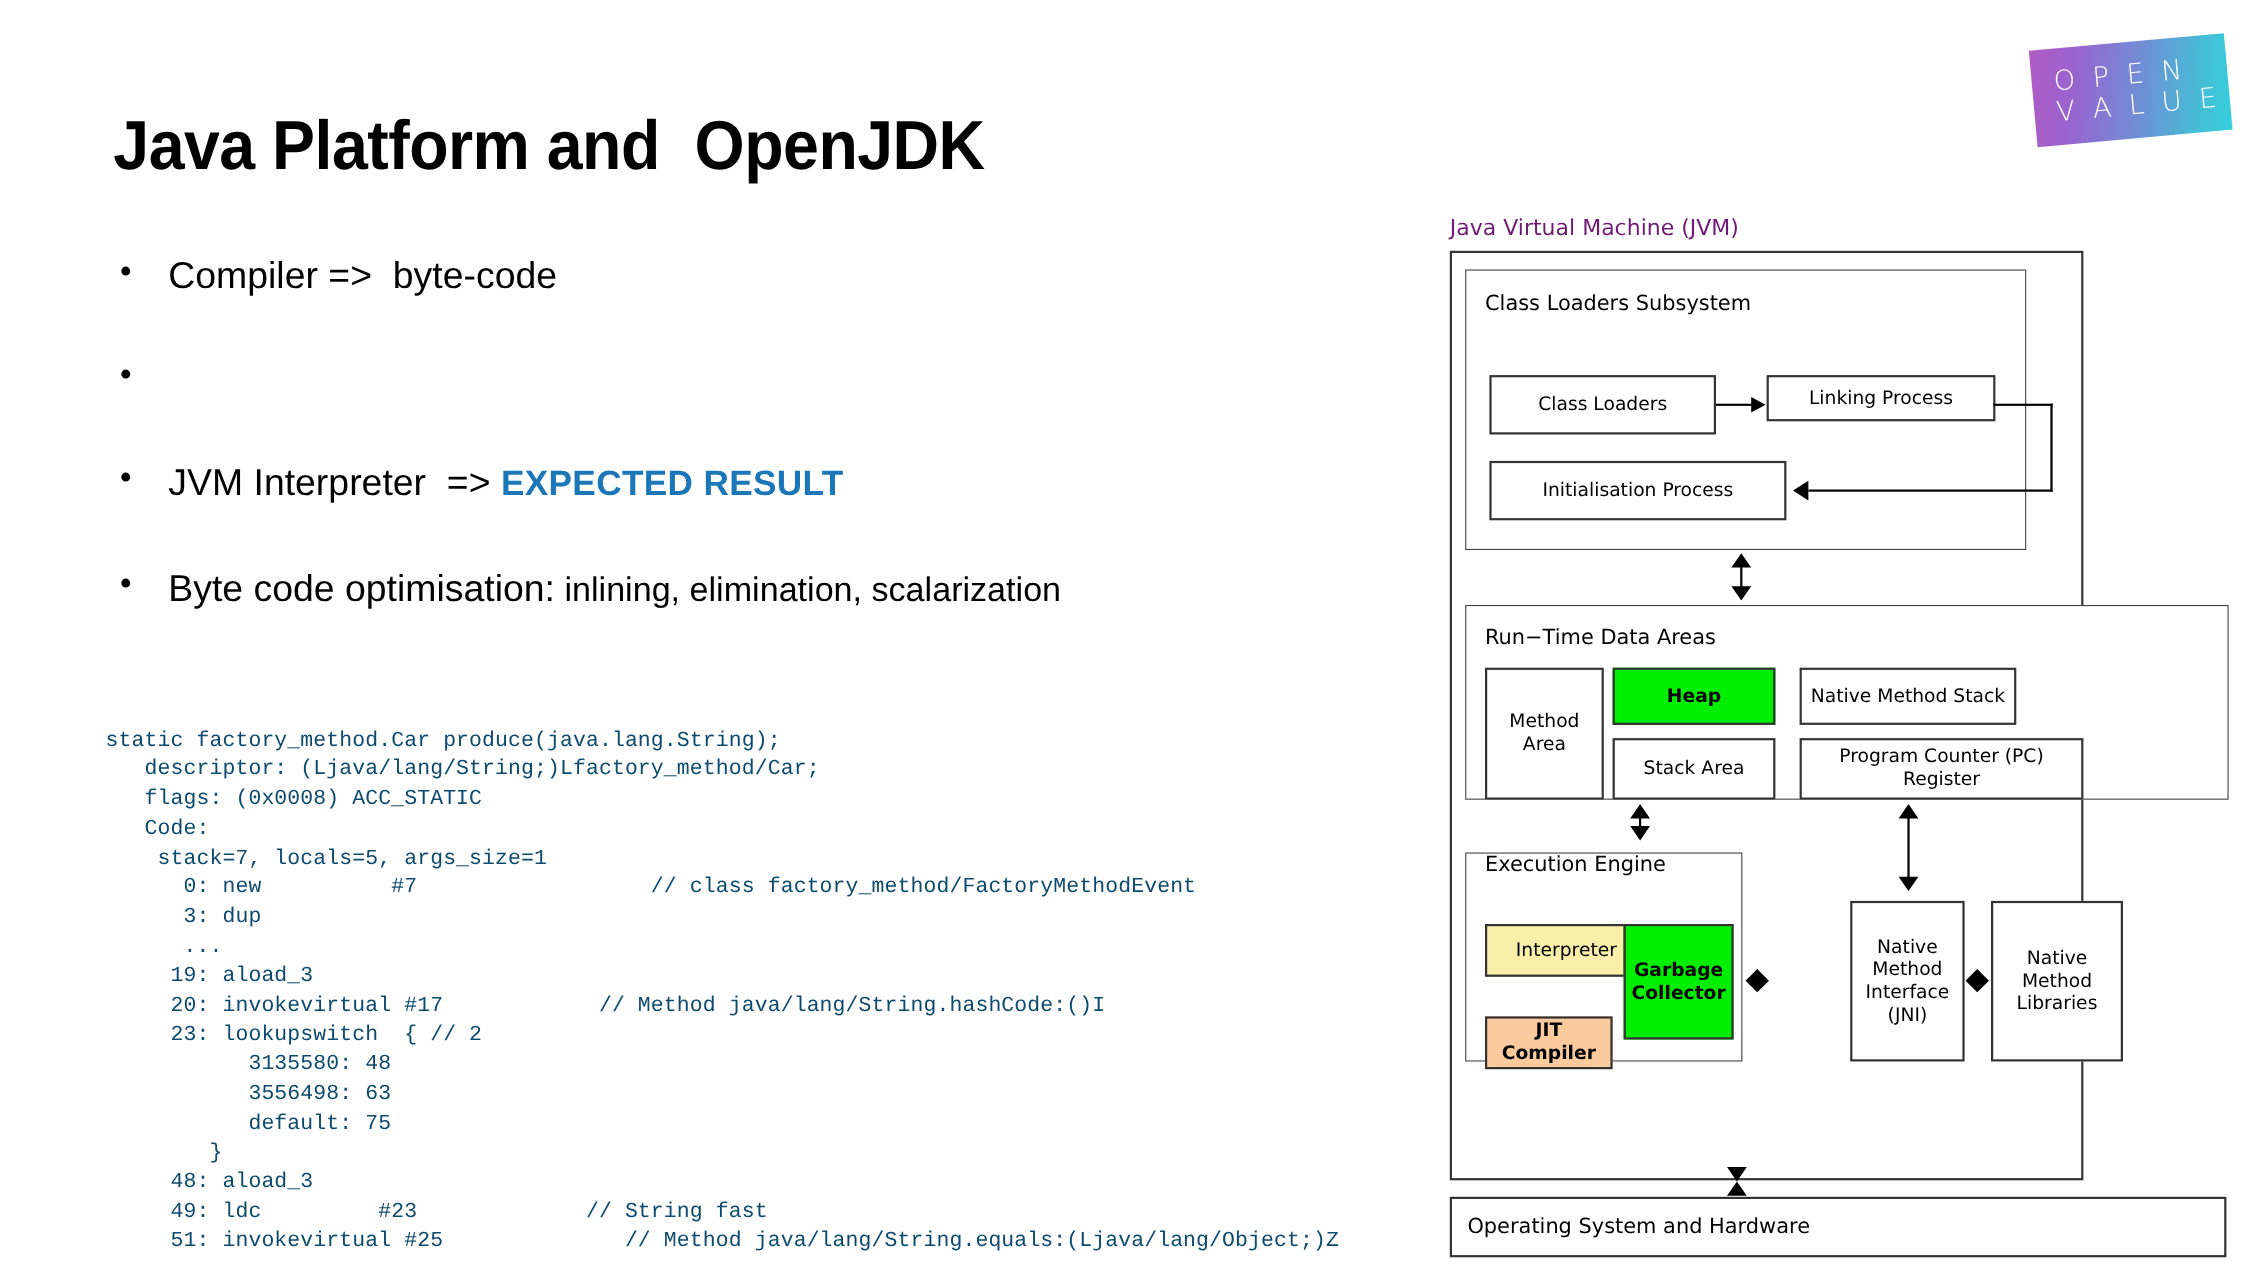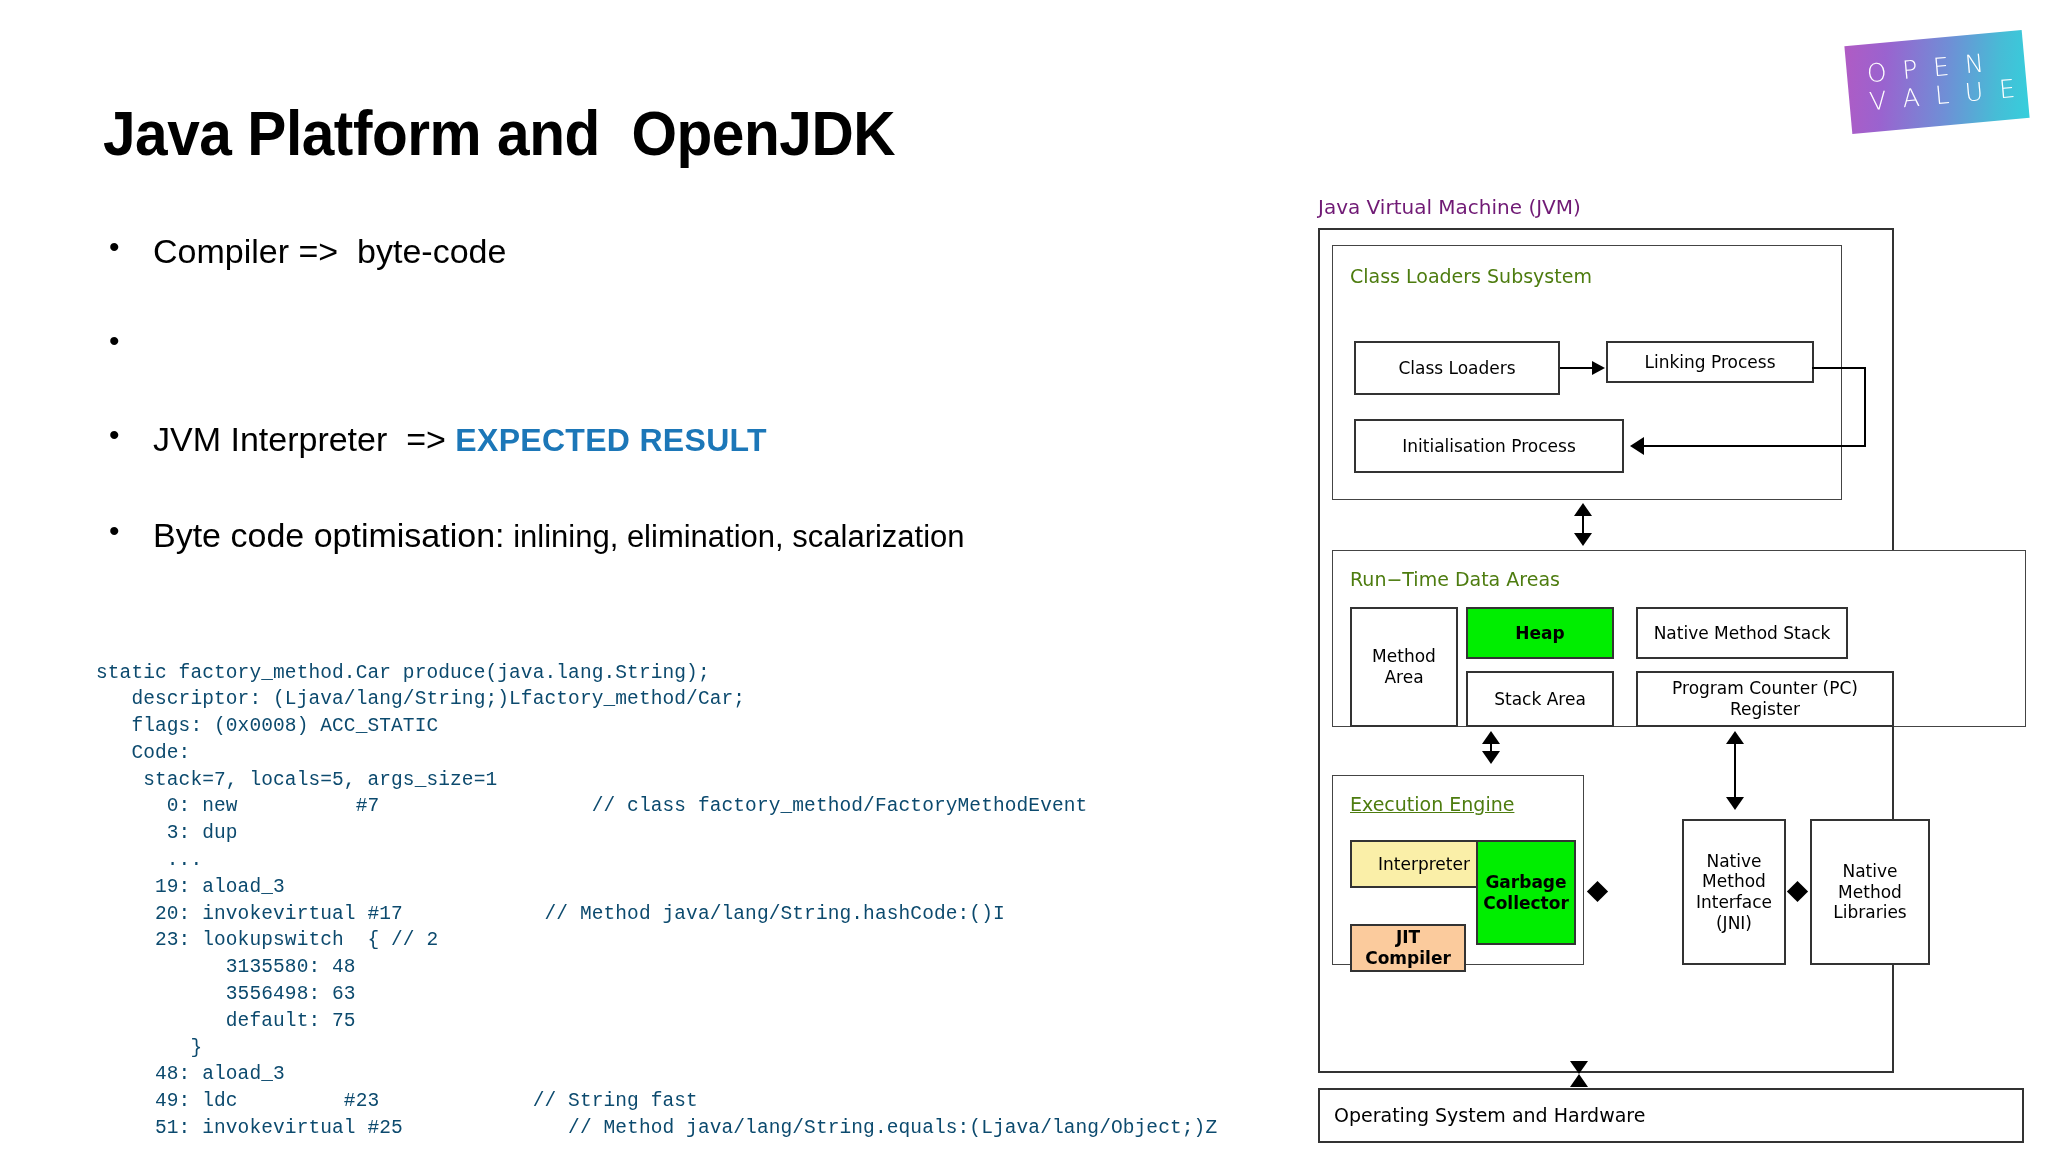--- a/index.html
+++ b/index.html
@@ -75,21 +75,21 @@
     font-family:"DejaVu Sans", sans-serif;
     color:#000;
   }
   .box.thin{border:1.5px solid #444;}
   .cell{
     display:flex; align-items:center; justify-content:center;
     text-align:center; font-size:17px; line-height:1.22;
   }
   .cell.left{justify-content:flex-start; padding-left:14px; text-align:left;}
   .sect-title{
-    position:absolute; font-size:19px; font-family:"DejaVu Sans", sans-serif; color:#4d7c0f;
+    position:absolute; font-size:19px; font-family:"DejaVu Sans", sans-serif; color:#000000;
   }
 
   
   #jvm-frame{left:0px; top:33px; width:576px; height:845px;}
   
   #cls-sub{left:14px; top:50px; width:510px; height:255px;}
   #cls-loaders{left:36px; top:146px; width:206px; height:54px;}
   #linking{left:288px; top:146px; width:208px; height:42px;}
   #init-proc{left:36px; top:224px; width:270px; height:54px;}
   
@@ -104,21 +104,21 @@
   #interp{left:32px; top:645px; width:128px; height:48px;padding-left:20px;}
   #jit{left:32px; top:702px; width:116px; height:48px;margin-top:27px;}
   #gc{left:158px; top:645px; width:100px; height:105px;}
   #jni{left:364px; top:624px; width:104px; height:146px;}
   #nmlib{left:492px; top:624px; width:120px; height:146px;}
   
   #osbar{left:0px; top:893px; width:706px; height:55px;}
 
   #rtda{width:694px;}
   #pcreg{width:258px;}
-  #nms{width:212px;}
+  #nms{width:197px;}
 
   .bold{font-weight:bold;}
   .green{background:#00ee00;}
   .yellow{background:#faefa8;}
   .orange{background:#fbcb9d;}
   .ahead-up, .ahead-dn{
     position:absolute; width:0;height:0;
     border-left:9px solid transparent; border-right:9px solid transparent;
   }
   .ahead-up{border-bottom:13px solid #000;}
@@ -229,21 +229,21 @@
 
   <div class="ahead-up" style="left:164px;top:536px;"></div>
   <div class="vline" style="left:172px;top:546px;height:14px;"></div>
   <div class="ahead-dn" style="left:164px;top:556px;"></div>
 
   <div class="ahead-up" style="left:408px;top:536px;"></div>
   <div class="vline" style="left:416px;top:546px;height:60px;"></div>
   <div class="ahead-dn" style="left:408px;top:602px;"></div>
 
   <div class="box thin" id="exec-eng"></div>
-  <div class="sect-title" style="left:32px;top:598px;text-decoration:underline;">Execution Engine</div>
+  <div class="sect-title" style="left:32px;top:580px;">Execution Engine</div>
 
   <div class="box cell yellow" id="interp">Interpreter</div>
   <div class="box cell bold orange" id="jit">JIT Compiler</div>
   <div class="box cell bold green" id="gc" style="white-space:pre-line;">Garbage
 Collector</div>
 
   <div class="diamond" style="left:272px;top:689px;"></div>
   <div class="diamond" style="left:472px;top:689px;"></div>
 
   <div class="box cell" id="jni" style="white-space:pre-line;">Native

